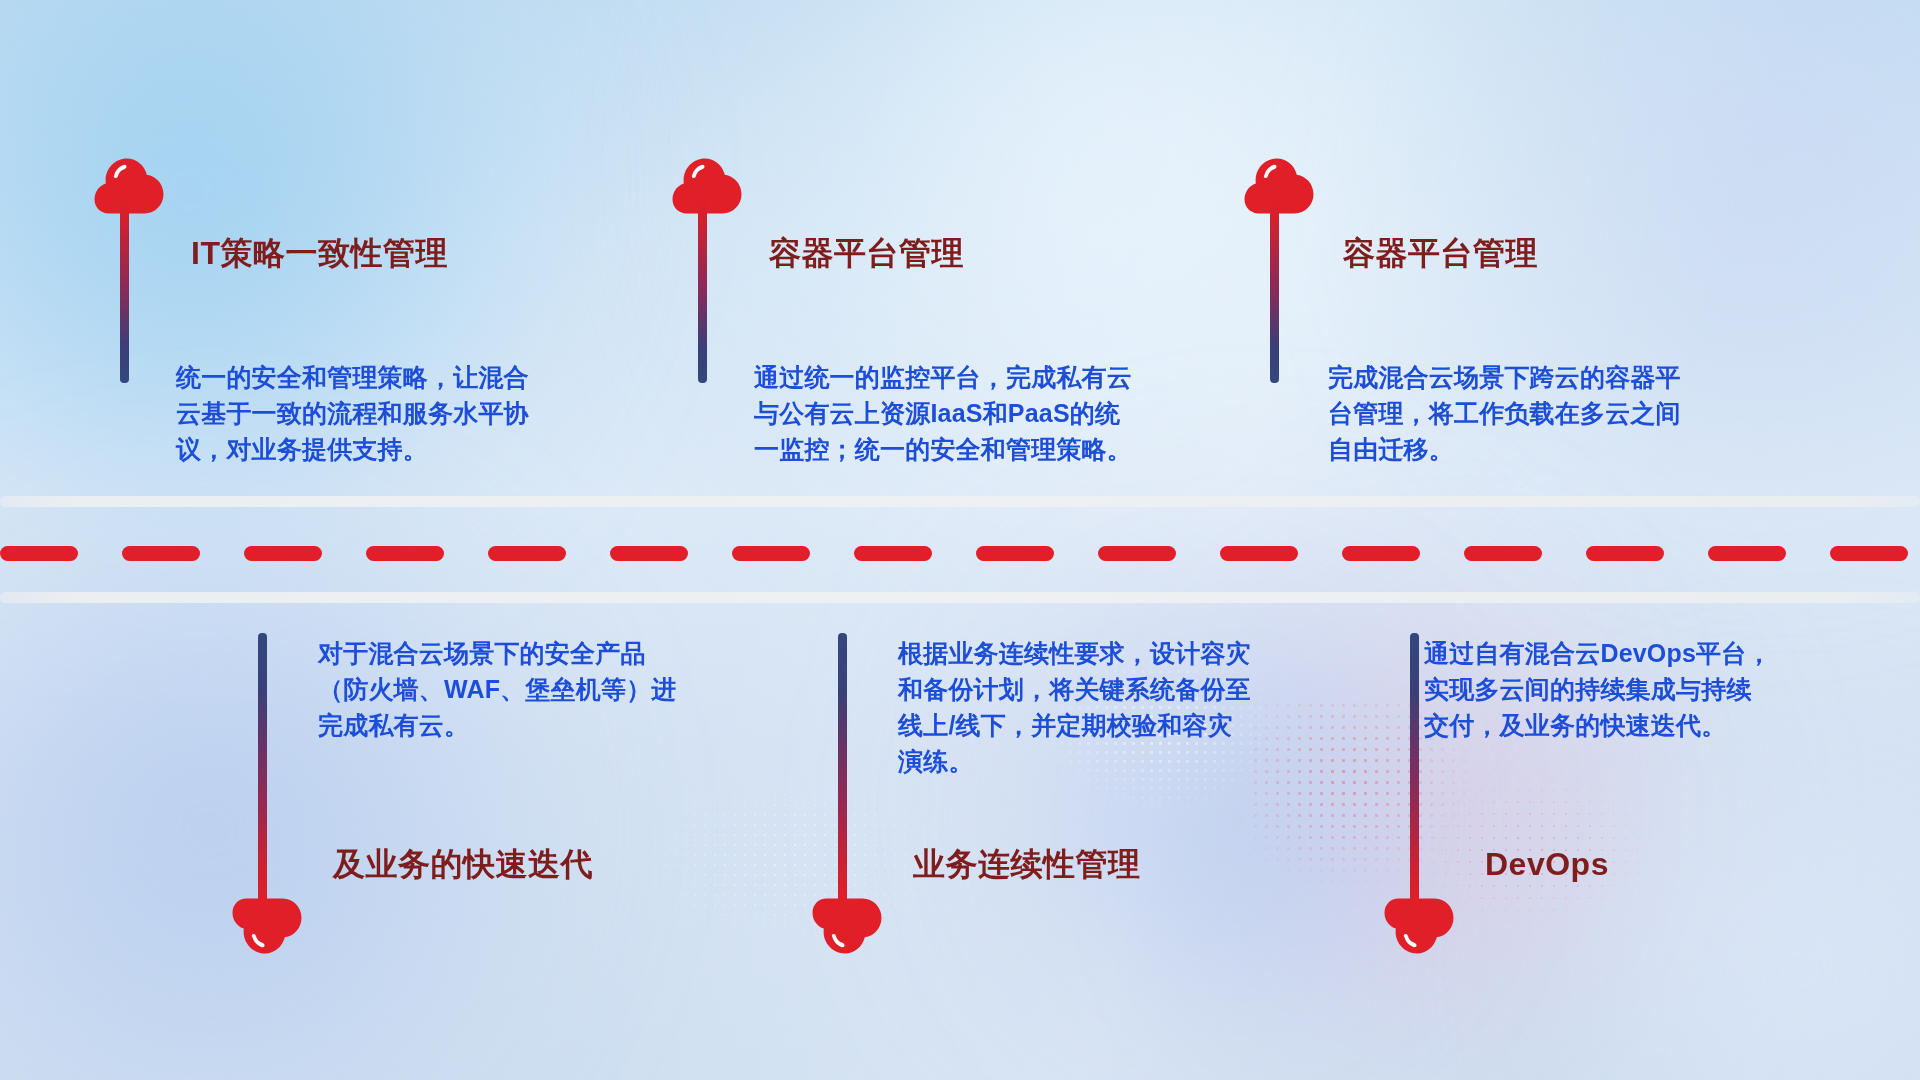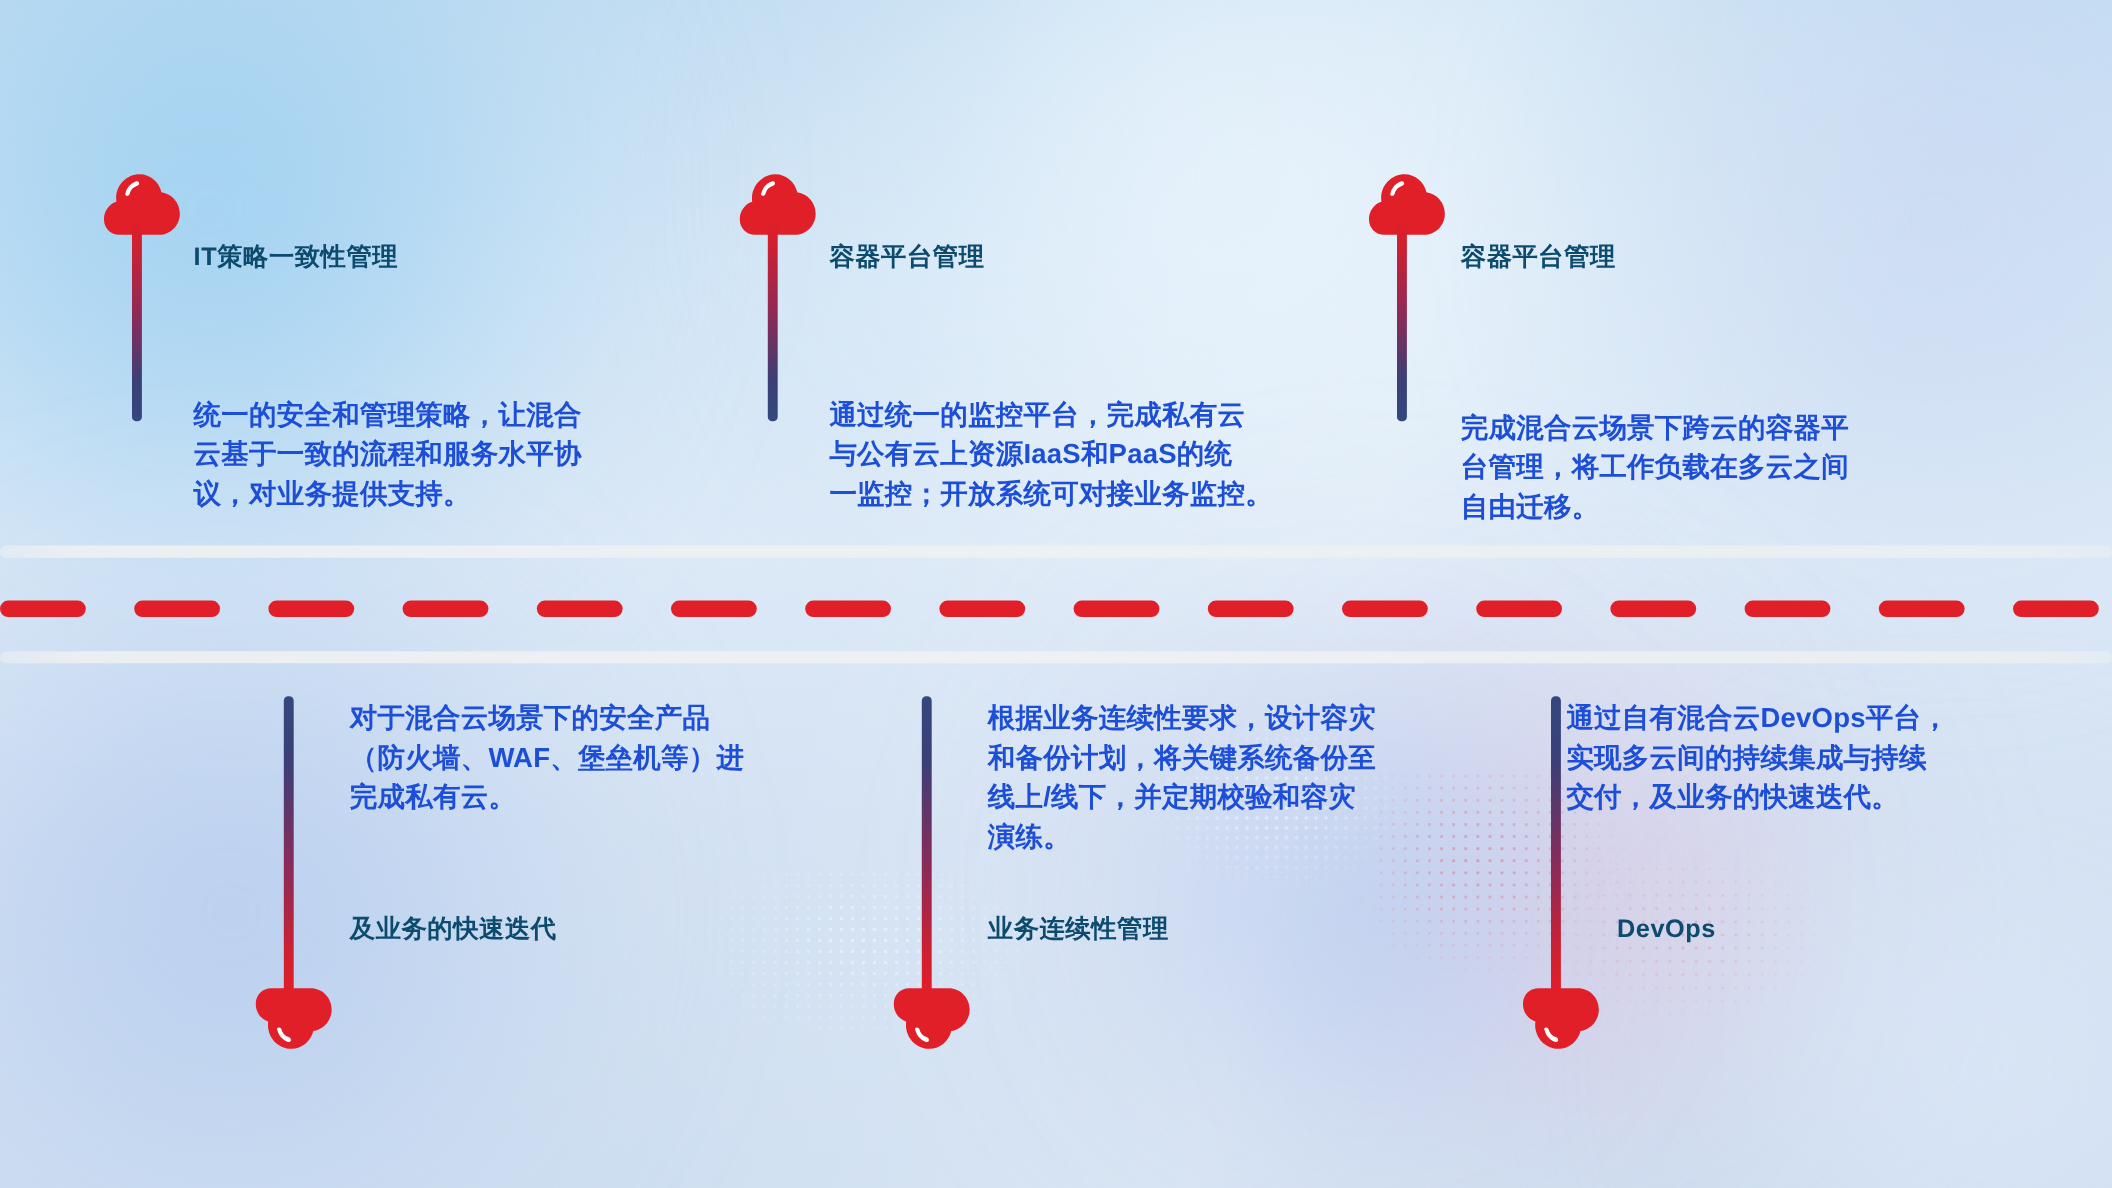--- a/index.html
+++ b/index.html
@@ -70,21 +70,21 @@
   .dash{height:15px;width:78px;border-radius:8px;background:#e01f29;flex:0 0 auto;}
 
   
   .col{position:absolute;}
   .bar{position:absolute;width:9px;border-radius:4px;}
   .bar.down{background:linear-gradient(180deg,#e01f29 0%,#d2202e 12%,#8c2a58 48%,#3b3f77 80%,#33487e 100%);}
   .bar.up{background:linear-gradient(180deg,#33487e 0%,#3b3f77 22%,#8c2a58 58%,#d2202e 88%,#e01f29 100%);}
 
   .cloud{position:absolute;}
   h2.heading{
-    margin:0;padding:0;font-size:23px;font-weight:700;color:#0c4a6e;
+    margin:15px;padding:0;font-size:32px;font-weight:700;color:#7f1d1d;
     letter-spacing:.5px;white-space:nowrap;line-height:1;
   }
   p.body{
     margin:0;padding:0;font-size:25px;line-height:36px;color:#1d4ed8;
     letter-spacing:.2px;white-space:pre-line;font-weight:700;
   }
 </style>
 </head>
 <body>
 
@@ -123,33 +123,33 @@
     <div class="cloud" style="left:672px;top:158px;">
       <svg width="72" height="56" viewBox="0 0 72 56">
         <path fill="#e01f29" d="M21.5 55.5h29c10.5 0 19-8.6 19-19.2 0-10-7.2-18.3-16.7-19.6C50.6 7.6 42.6 0.5 33 0.5 21.2 0.5 11.6 10.2 11.6 22.2c0 1.1 .1 2.2 .2 3.2C5 27.6 .5 34 .5 41.3c0 8.1 6.1 14.2 14 14.2z"></path>
         <path fill="#ffffff" d="M20.2 17.4c1.2-5.1 5-9.1 9.8-10.6 1.6-.5 3 1 2.4 2.5-.4 1-1.2 1.6-2.2 1.9-3.1 1-5.5 3.6-6.3 6.9-.3 1.2-1.3 2-2.5 1.9-1.1-.1-1.8-1.1-1.5-2.2a21 21 0 0 1 .3-.4z"></path>
       </svg>
     </div>
     <div class="bar down" style="left:698px;top:198px;height:185px;"></div>
     <h2 class="heading" style="position:absolute;left:754px;top:222px;">容器平台管理</h2>
     <p class="body" style="position:absolute;left:754px;top:359px;width:470px;">通过统一的监控平台，完成私有云
 与公有云上资源IaaS和PaaS的统
-一监控；开放系统可对接业务监控。</p>
+一监控；统一的安全和管理策略。</p>
   </div>
 
   <div class="col">
     <div class="cloud" style="left:1244px;top:158px;">
       <svg width="72" height="56" viewBox="0 0 72 56">
         <path fill="#e01f29" d="M21.5 55.5h29c10.5 0 19-8.6 19-19.2 0-10-7.2-18.3-16.7-19.6C50.6 7.6 42.6 0.5 33 0.5 21.2 0.5 11.6 10.2 11.6 22.2c0 1.1 .1 2.2 .2 3.2C5 27.6 .5 34 .5 41.3c0 8.1 6.1 14.2 14 14.2z"></path>
         <path fill="#ffffff" d="M20.2 17.4c1.2-5.1 5-9.1 9.8-10.6 1.6-.5 3 1 2.4 2.5-.4 1-1.2 1.6-2.2 1.9-3.1 1-5.5 3.6-6.3 6.9-.3 1.2-1.3 2-2.5 1.9-1.1-.1-1.8-1.1-1.5-2.2a21 21 0 0 1 .3-.4z"></path>
       </svg>
     </div>
     <div class="bar down" style="left:1270px;top:198px;height:185px;"></div>
     <h2 class="heading" style="position:absolute;left:1328px;top:222px;text-align:center;">容器平台管理</h2>
-    <p class="body" style="position:absolute;left:1328px;top:359px;width:450px;margin-top:12px;">完成混合云场景下跨云的容器平
+    <p class="body" style="position:absolute;left:1328px;top:359px;width:450px;">完成混合云场景下跨云的容器平
 台管理，将工作负载在多云之间
 自由迁移。</p>
   </div>
 
   <div class="road">
     <div class="road-edge top"></div>
     <div class="road-dash" id="road-dash">
         <div class="dash" style="background: rgb(224, 31, 41);"></div>
         <div class="dash" style="background: rgb(224, 31, 41);"></div>
         <div class="dash" style="background: rgb(224, 31, 41);"></div>

